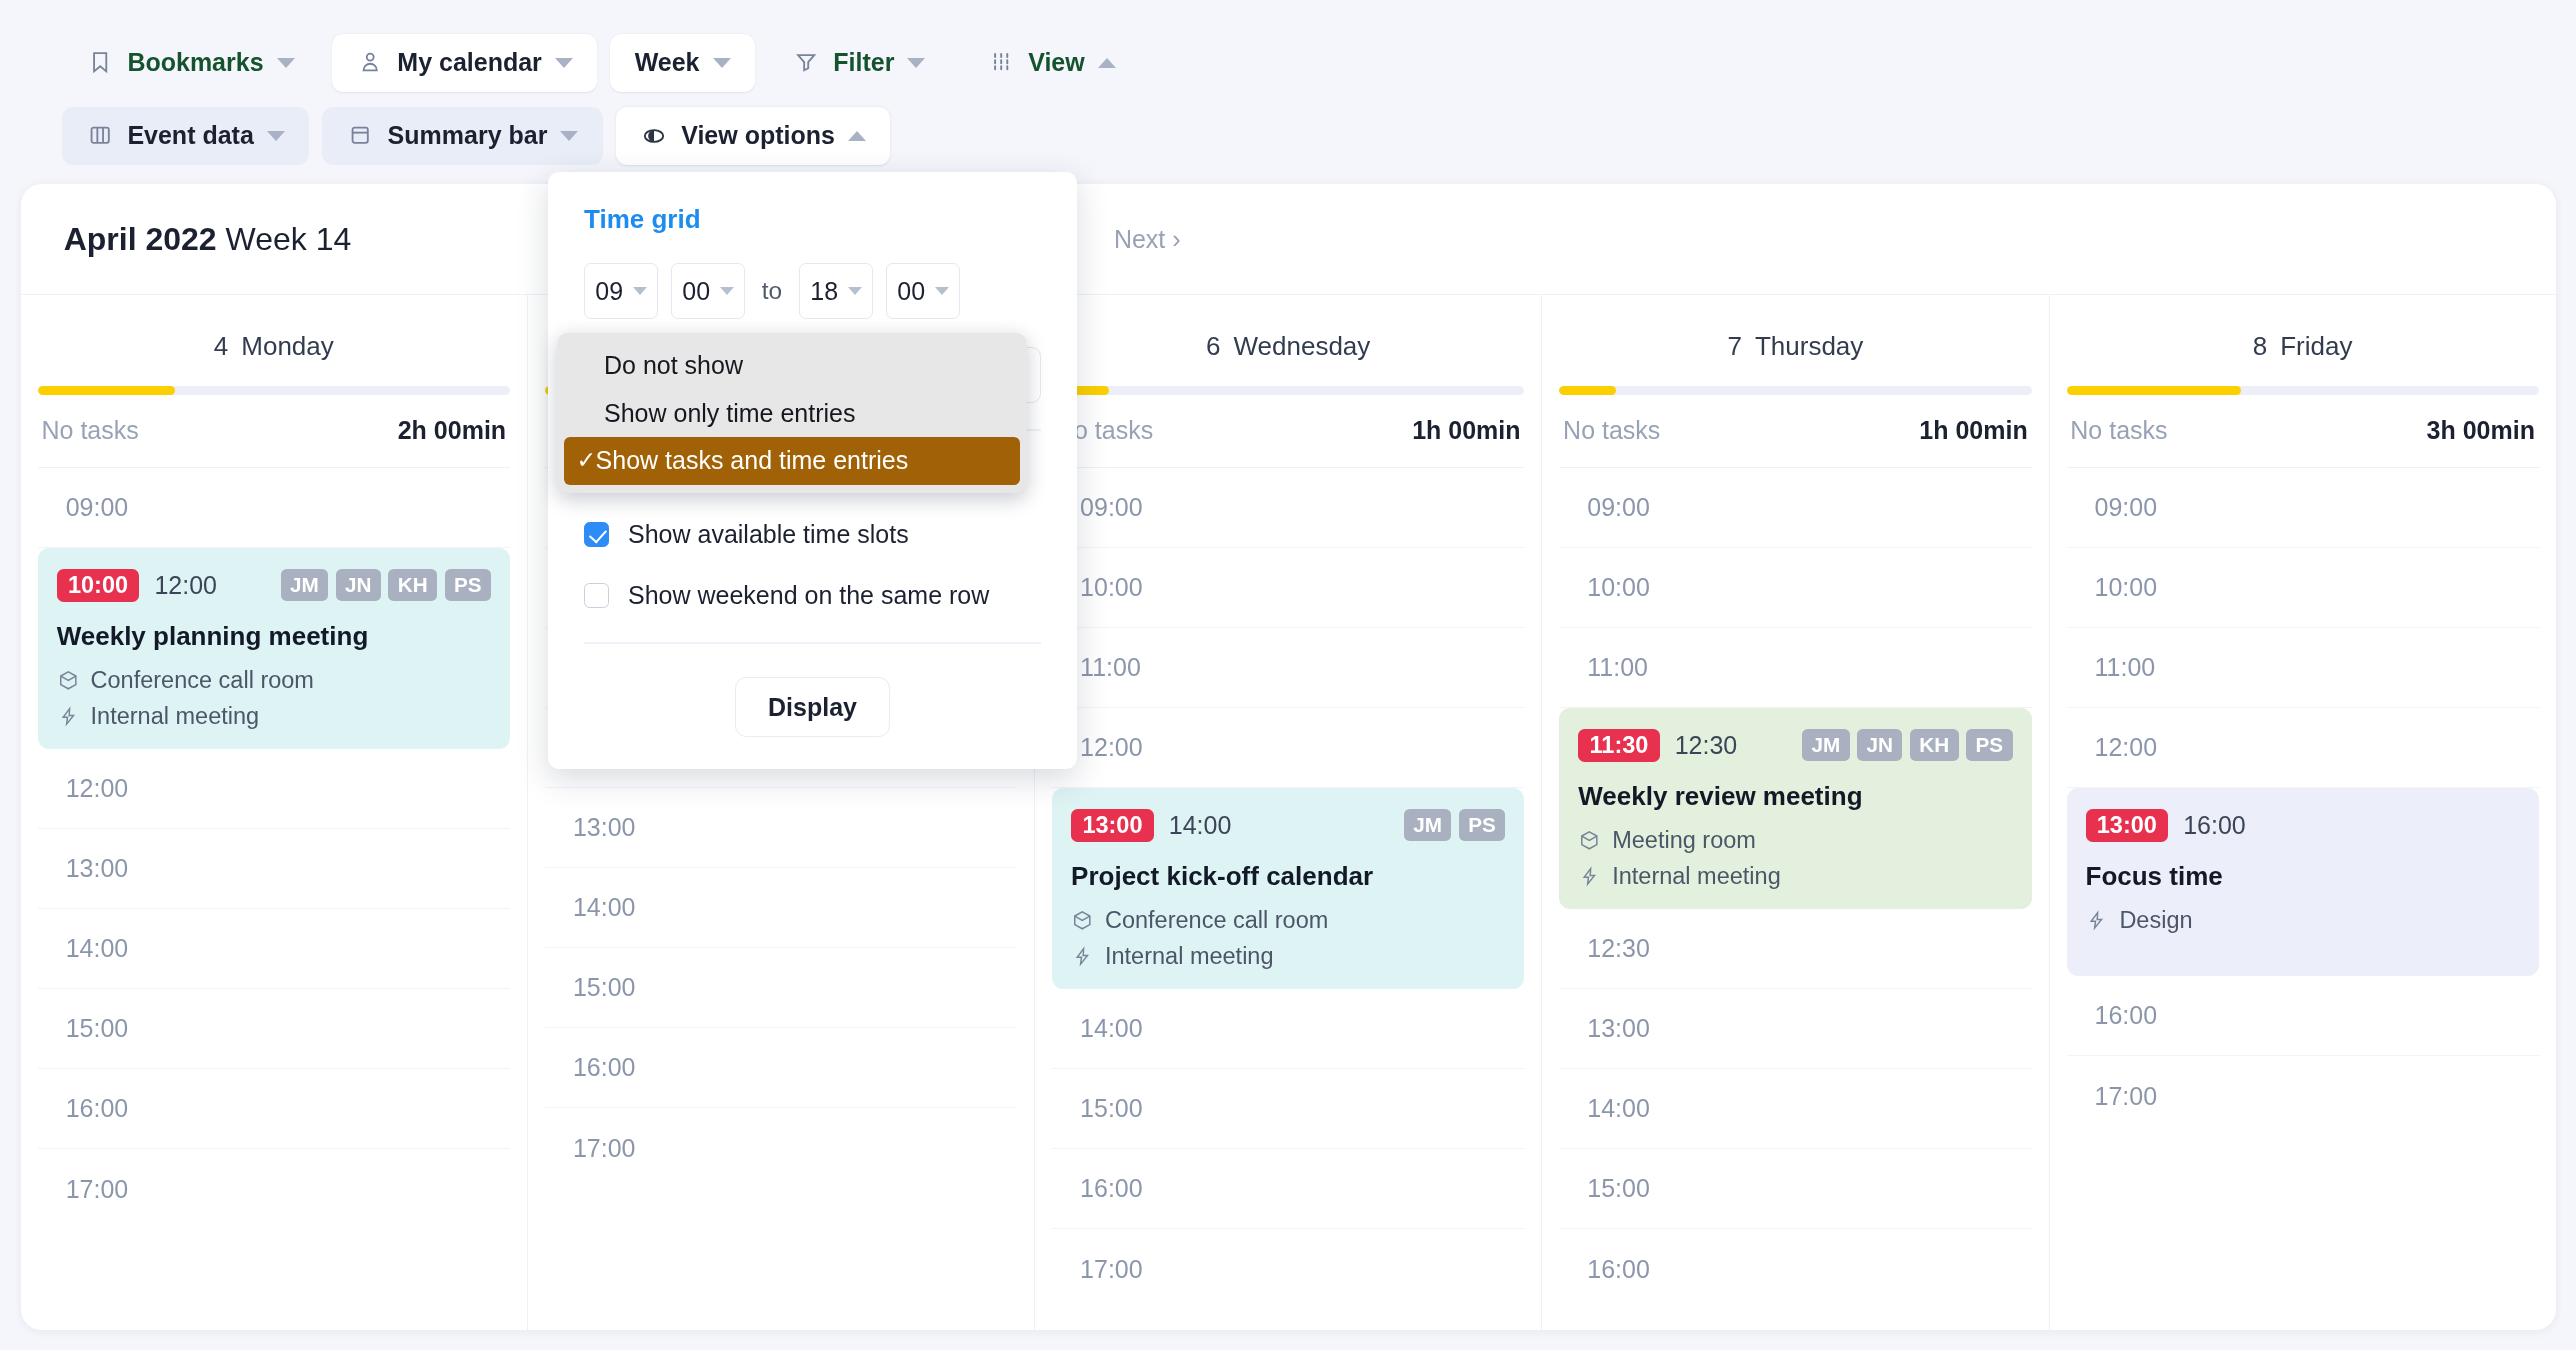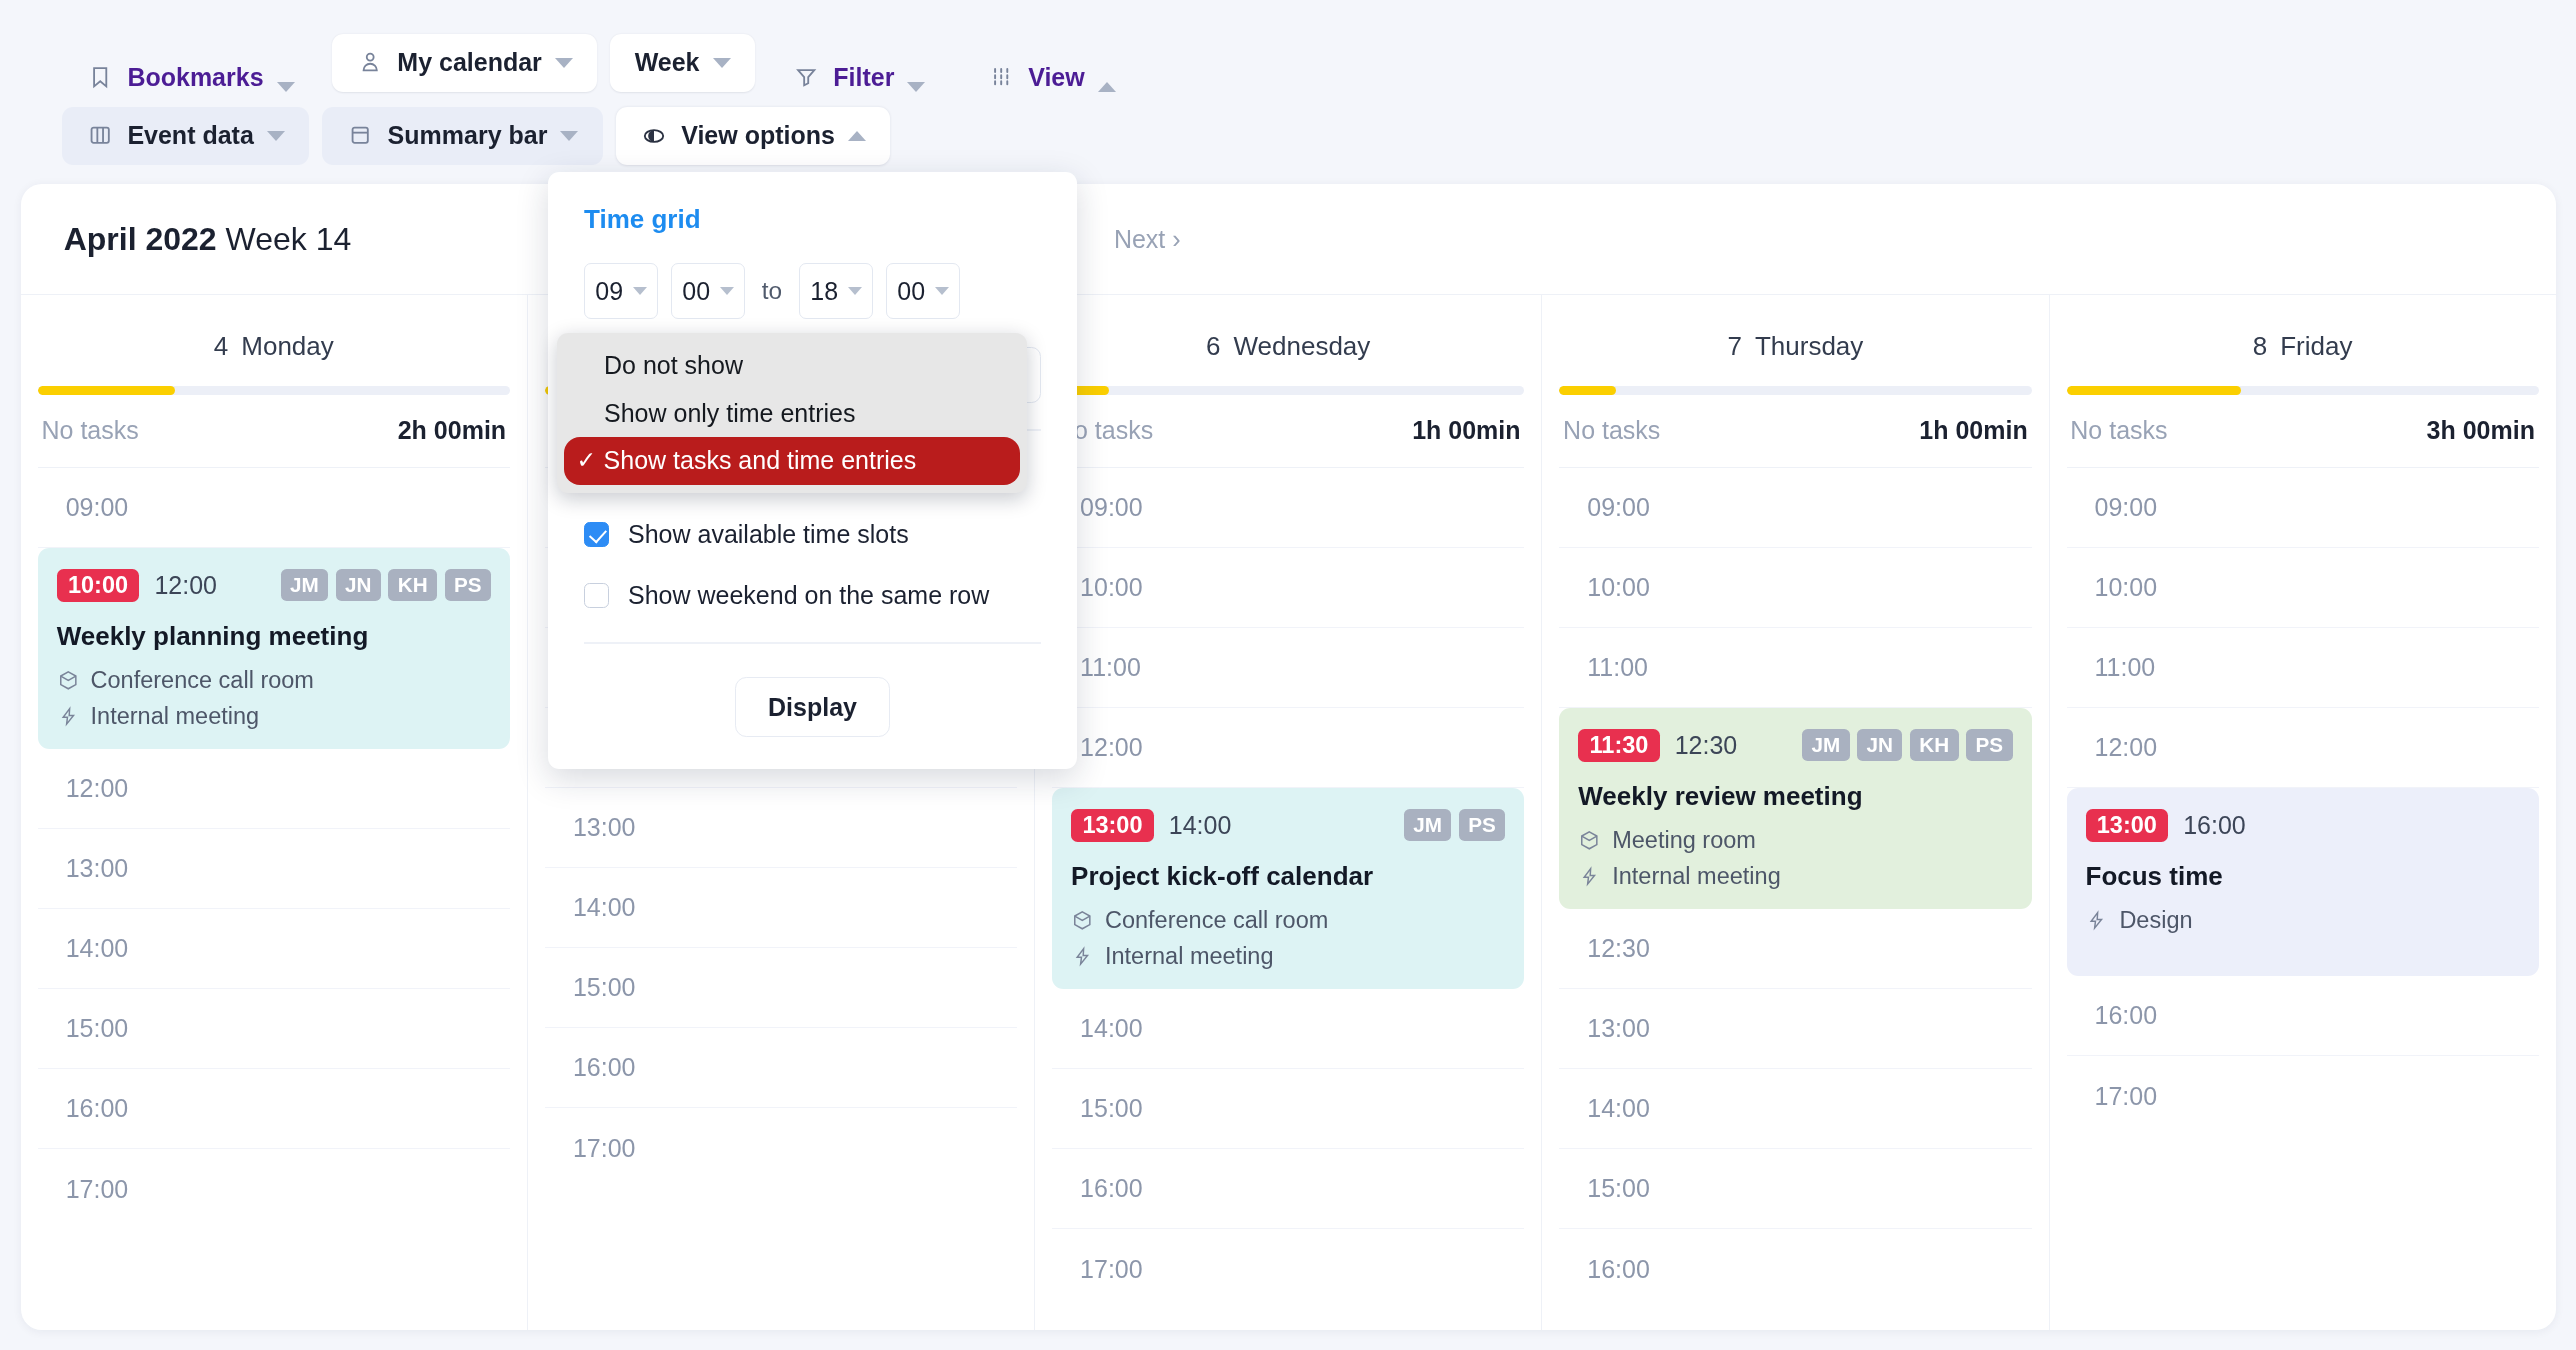--- a/index.html
+++ b/index.html
@@ -18,21 +18,21 @@
     padding: 26px 0 0 62px;
   }
   .tb-row { display: flex; align-items: center; gap: 13px; height: 73px; }
   .tb-btn {
     display: flex; align-items: center; gap: 13px;
     height: 58px; padding: 0 24.4px; border-radius: 11.3px;
     font-size: 25px; font-weight: 700; color: #1b2130;
     background: transparent; border: none; cursor: pointer;
     white-space: nowrap;
   }
-  .tb-btn.plain { color: #4c1d95; align-items: flex-end; }
+  .tb-btn.plain { color: #14532d; }
   .tb-btn.card { background: #ffffff; box-shadow: 0 0.9px 1.9px rgba(20,30,60,.09); }
   .tb-btn.soft { background: #e9edf7; }
   .tb-btn.white-open { background: #ffffff; box-shadow: 0 0.9px 2.8px rgba(20,30,60,.10); }
   .tb-icon { display: inline-flex; width: 28px; height: 28px; align-items: center; justify-content: center; color: #78839a; }
   .caret { width: 0; height: 0; border-left: 9.4px solid transparent; border-right: 9.4px solid transparent; }
   .caret.down { border-top: 10.3px solid #a8b2c4; }
   .caret.up { border-bottom: 10.3px solid #a8b2c4; }
 
   
   .sheet {
@@ -136,21 +136,21 @@
     font-family: "Liberation Sans", sans-serif;
   }
 
   
   .optlist {
     position: absolute; left: 557px; top: 333px; width: 470px;
     background: #e7e7e7; border-radius: 11.3px; box-shadow: 0 5.6px 20.7px rgba(10,20,40,.22);
     padding: 8.5px 0; z-index: 60;
   }
   .opt { font-size: 25px; color: #15191f; padding: 9.4px 0 9.4px 47px; position: relative; cursor: pointer; white-space: nowrap; }
-  .opt.sel { background: #b91c1c; color: #fff; margin: 0 6.6px; border-radius: 16px; padding-left: 40px; }
+  .opt.sel { background: #a16207; color: #fff; margin: 0 6.6px; border-radius: 6px; padding-left: 32px; }
   .opt.sel::before { content: "\2713"; position: absolute; left: 13px; top: 9.4px; font-size: 23.5px; }
 </style>
 </head>
 <body>
 
 <div class="app">
 
   <div class="toolbar">
     <div class="tb-row">
 

